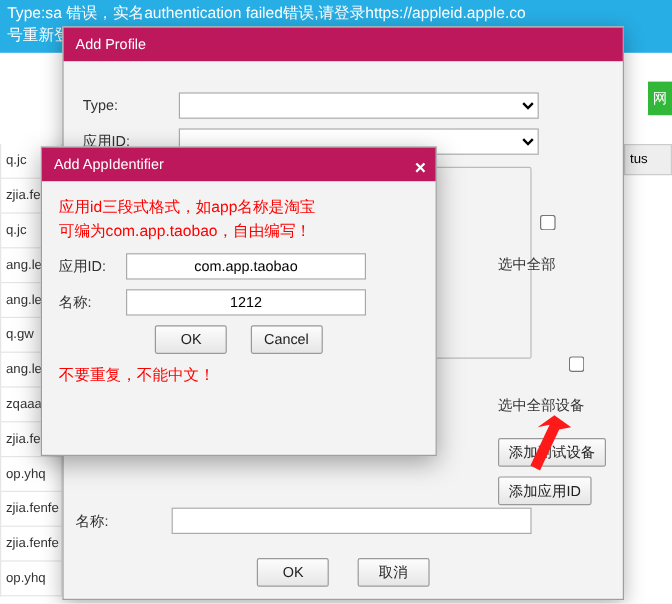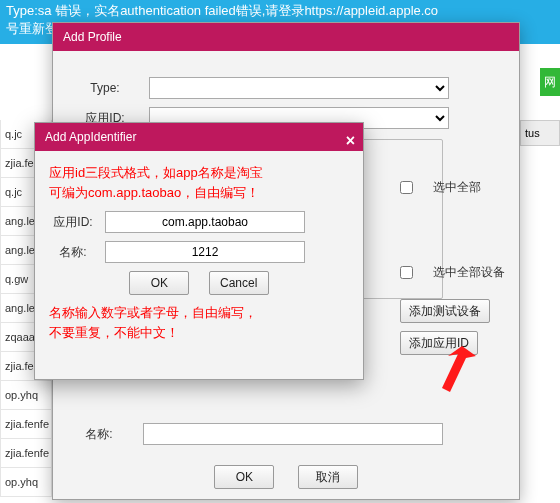--- a/index.html
+++ b/index.html
@@ -68,21 +68,21 @@
     font-size: 12px;
     position: relative;
   }
   .form-row {
     display: flex;
     align-items: center;
     margin: 8px 0;
   }
   .form-row .lbl {
     width: 80px;
-    text-align: center;
+    text-align: left;
     padding-right: 8px;
     color: #333;
   }
   .form-row select,
   .form-row input[type=text] {
     height: 22px;
     border: 1px solid #aaa;
     background: #fff;
     padding: 0 4px;
     font-size: 12px;
@@ -104,24 +104,25 @@
     position: absolute;
     right: 14px;
     top: 156px;
     display: flex;
     flex-direction: column;
     gap: 8px;
     align-items: flex-start;
   }
   .chk-row {
     display: flex;
-    align-items: center;
+    align-items: flex-end;
     gap: 20px;
     color: #333;
     margin-bottom: 60px;
+    flex-direction: column;
   }
   .chk-row2 { margin-bottom: 10px; }
   .btn {
     display: inline-block;
     min-width: 78px;
     height: 24px;
     line-height: 22px;
     text-align: center;
     background: linear-gradient(#fdfdfd,#e6e6e6);
     border: 1px solid #999;
@@ -285,21 +286,20 @@
       <input class="hl" type="text" value="com.app.taobao" style="">
     </div>
     <div class="form-row">
       <span class="lbl">名称:</span>
       <input type="text" value="1212" style="">
     </div>
     <div class="btnrow">
       <span class="btn small">OK</span>
       <span class="btn small">Cancel</span>
     </div>
-    <div class="red">名称输入数字或者字母，自由编写，</div>
     <div class="red">不要重复，不能中文！</div>
   </div>
 </div>
 
 <svg class="arrow" viewBox="0 0 46 52">
   <defs></defs>
   <polygon points="30,2 44,12 34,14 18,48 10,44 26,10 16,12" fill="#ff1a1a"></polygon>
 </svg>
 
 </body></html>

